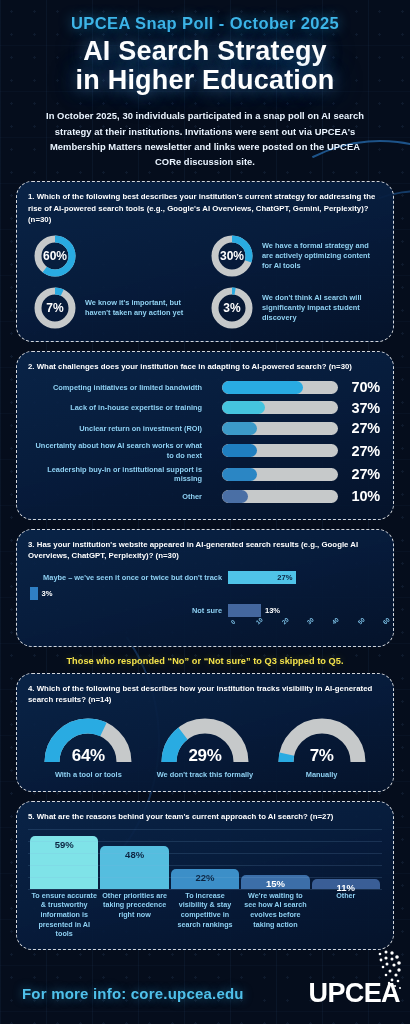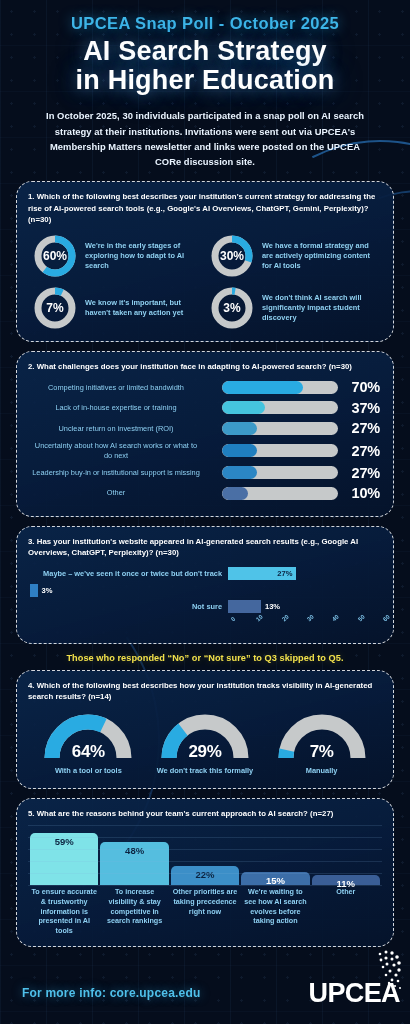--- a/index.html
+++ b/index.html
@@ -130,24 +130,24 @@
     font-size: 7.4px;
     font-weight: bold;
     line-height: 1.32;
   }
 
   
   .pillbars { padding: 1px 2px 0; }
   .pillrow { display: flex; align-items: center; margin-bottom: 4.5px; }
   .pilllabel {
     flex: 1 1 auto;
-    text-align: center;
+    text-align: right;
     color: #8ed0f2;
     font-size: 7.4px;
-    font-weight: normal;
+    font-weight: bold;
     line-height: 1.3;
     padding-right: 20px;
   }
   .pilltrack {
     flex: 0 0 116px;
     height: 13px;
     border-radius: 7px;
     background: #c6c9ca;
     overflow: hidden;
     position: relative;
@@ -289,21 +289,21 @@
     left: 0; right: 0; bottom: 0;
     height: 62px;
     display: flex;
     align-items: center;
     justify-content: space-between;
     padding: 0 10px 0 22px;
     z-index: 4;
   }
   .footer-text {
     color: #4fc0ea;
-    font-size: 12px;
+    font-size: 15px;
     font-weight: bold;
     letter-spacing: .2px;
     text-shadow: 0 0 10px rgba(60,180,235,.5);
     text-align: center;
   }
   .brand { display: flex; align-items: flex-end; position: relative; }
   .brand-word {
     color: #ffffff;
     font-size: 27px;
     font-weight: bold;
@@ -335,21 +335,20 @@
     <div class="q-head">1. Which of the following best describes your institution's current strategy for addressing the rise of AI-powered search tools (e.g., Google's AI Overviews, ChatGPT, Gemini, Perplexity)?  (n=30)</div>
     <div class="donut-grid" id="q1grid">
         <div class="donut-row">
           <div class="donut">
             <svg width="46" height="46" viewBox="0 0 46 46">
               <circle cx="23" cy="23" r="17" fill="none" stroke="#C6C9CA" stroke-width="7"></circle>
               <circle cx="23" cy="23" r="17" fill="none" stroke="#29ABE2" stroke-width="7" stroke-linecap="butt" stroke-dasharray="64.08849013323179 106.81415022205297"></circle>
             </svg>
             <div class="val">60%</div>
           </div>
-          <div class="donut-label">We're in the early stages of exploring how to adapt to AI search</div>
         </div>
         <div class="donut-row">
           <div class="donut">
             <svg width="46" height="46" viewBox="0 0 46 46">
               <circle cx="23" cy="23" r="17" fill="none" stroke="#C6C9CA" stroke-width="7"></circle>
               <circle cx="23" cy="23" r="17" fill="none" stroke="#29ABE2" stroke-width="7" stroke-linecap="butt" stroke-dasharray="32.04424506661589 106.81415022205297"></circle>
             </svg>
             <div class="val">30%</div>
           </div>
           <div class="donut-label">We have a formal strategy and are actively optimizing content for AI tools</div>
@@ -523,22 +522,22 @@
         </div>
         <div class="col">
           <div class="colbar" style="height:23.076923076923077%;background:#3C6EA8;color:#FFFFFF">15%</div>
         </div>
         <div class="col">
           <div class="colbar" style="height:16.923076923076923%;background:#3A5E96;color:#FFFFFF">11%</div>
         </div>
       </div>
     <div class="collabels" id="q5labels">
         <div class="collabel">To ensure accurate &amp; trustworthy information is presented in AI tools</div>
+        <div class="collabel">Other priorities are taking precedence right now</div>
         <div class="collabel">To increase visibility &amp; stay competitive in search rankings</div>
-        <div class="collabel">Other priorities are taking precedence right now</div>
         <div class="collabel">We're waiting to see how AI search evolves before taking action</div>
         <div class="collabel">Other</div>
       </div>
   </div>
 
   <div class="footer">
     <div class="footer-text">For more info:  core.upcea.edu</div>
     <div class="brand">
       <svg class="brand-dots" viewBox="0 0 46 46">
         <g fill="#ffffff">

